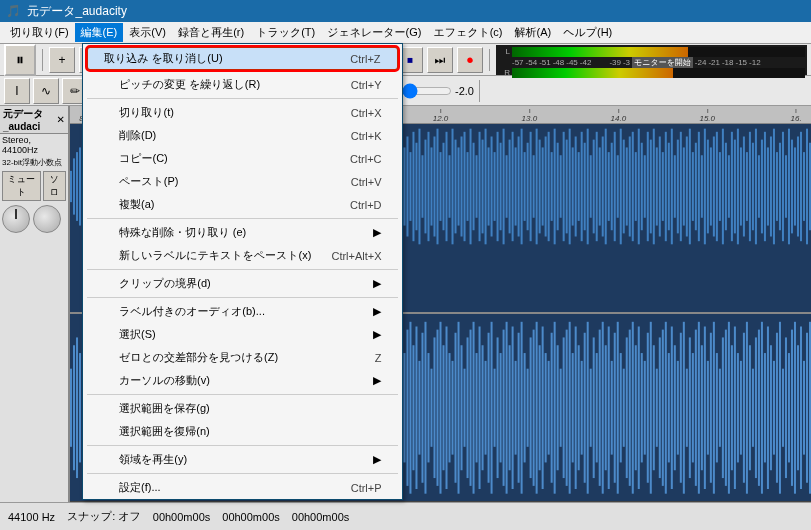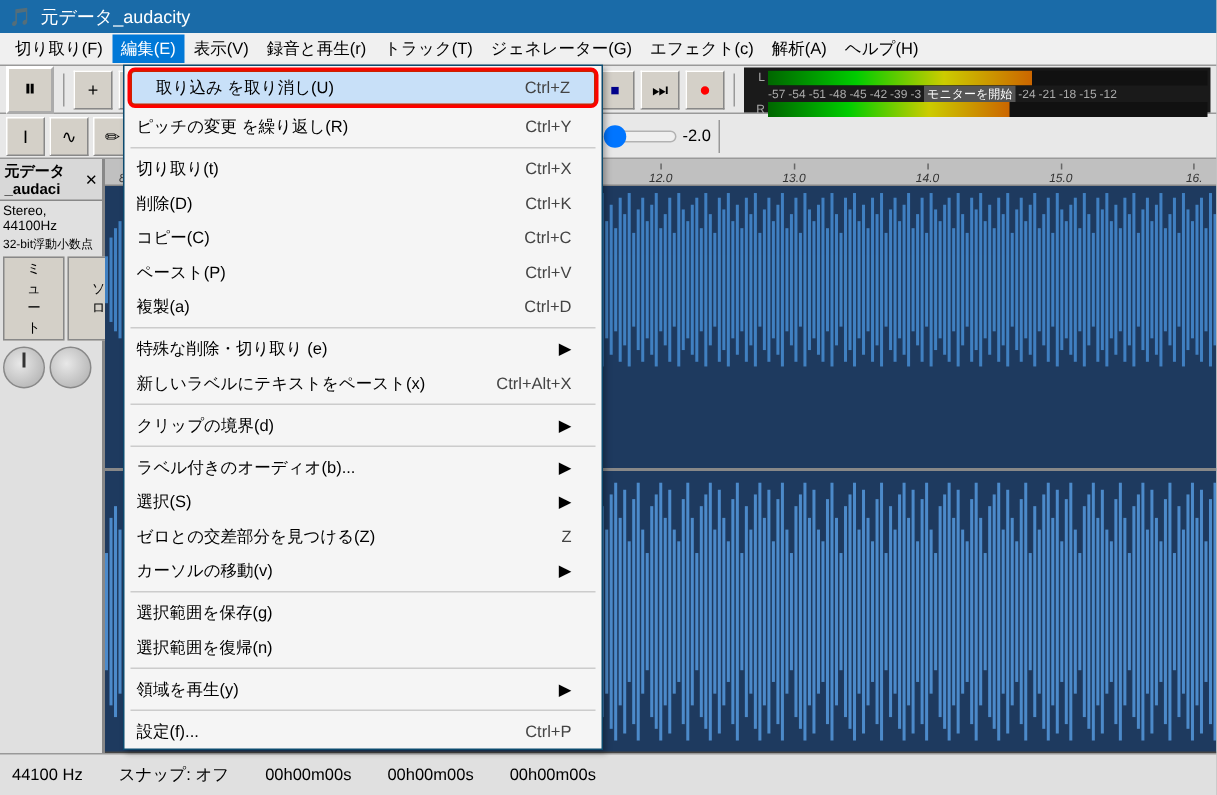--- a/index.html
+++ b/index.html
@@ -104,21 +104,21 @@
       font-size: 9px;
       padding: 1px 2px;
     }
     .track-controls {
       display: flex;
       gap: 2px;
       padding: 2px;
     }
     .small-btn {
       font-size: 9px;
-      padding: 1px 15px;
+      padding: 1px 3px;
       background: #d4d0c8;
       border: 1px solid #888;
       cursor: pointer;
     }
 
     
     .waveform-area {
       flex: 1;
       display: flex;
       flex-direction: column;
@@ -162,21 +162,21 @@
     }
 
     
     .status-bar {
       height: 28px;
       background: #e0e0e0;
       border-top: 1px solid #999;
       display: flex;
       align-items: center;
       padding: 0 8px;
-      gap: 24px;
+      gap: 12px;
       font-size: 11px;
     }
 
     
     .context-menu-overlay {
       position: absolute;
       top: 0;
       left: 0;
       width: 100%;
       height: 100%;
@@ -186,21 +186,21 @@
     .menu-dropdown {
       position: absolute;
       background: #f5f5f5;
       border: 1px solid #0c4a6e;
       box-shadow: 2px 2px 4px rgba(0,0,0,0.3);
       min-width: 280px;
       z-index: 200;
     }
 
     .menu-dropdown-item {
-      padding: 4px 20px 4px 8px;
+      padding: 4px 20px 4px 36px;
       cursor: pointer;
       display: flex;
       align-items: center;
       justify-content: space-between;
       white-space: nowrap;
       font-size: 11px;
       position: relative;
     }
     .menu-dropdown-separator {
       height: 1px;
@@ -357,21 +357,21 @@
 
         <div style="width:60%;height:100%;background:linear-gradient(to right,#006600,#00cc00,#cccc00,#cc6600);"></div>
       </div>
     </div>
     <div style="display:flex;align-items:center;font-size:8px;color:#aaa;padding-left:14px;">
       <span style="margin-right:2px;">-57</span>
         <span style="margin-right:2px;">-54</span>
         <span style="margin-right:2px;">-51</span>
         <span style="margin-right:2px;">-48</span>
         <span style="margin-right:2px;">-45</span>
-        <span style="margin-right:2px;">-42</span>
+        <span style="margin-right:18px;">-42</span>
         <span style="margin-right:2px;">-39</span>
         <span style="margin-right:2px;">-3</span>
       <button style="font-size:8px;padding:0 2px;cursor:pointer;background:#555;color:#fff;border:none;">モニターを開始</button>
       <span style="margin-left:2px;">-24</span>
         <span style="margin-left:2px;">-21</span>
         <span style="margin-left:2px;">-18</span>
         <span style="margin-left:2px;">-15</span>
         <span style="margin-left:2px;">-12</span>
     </div>
     <div class="vu-row">

